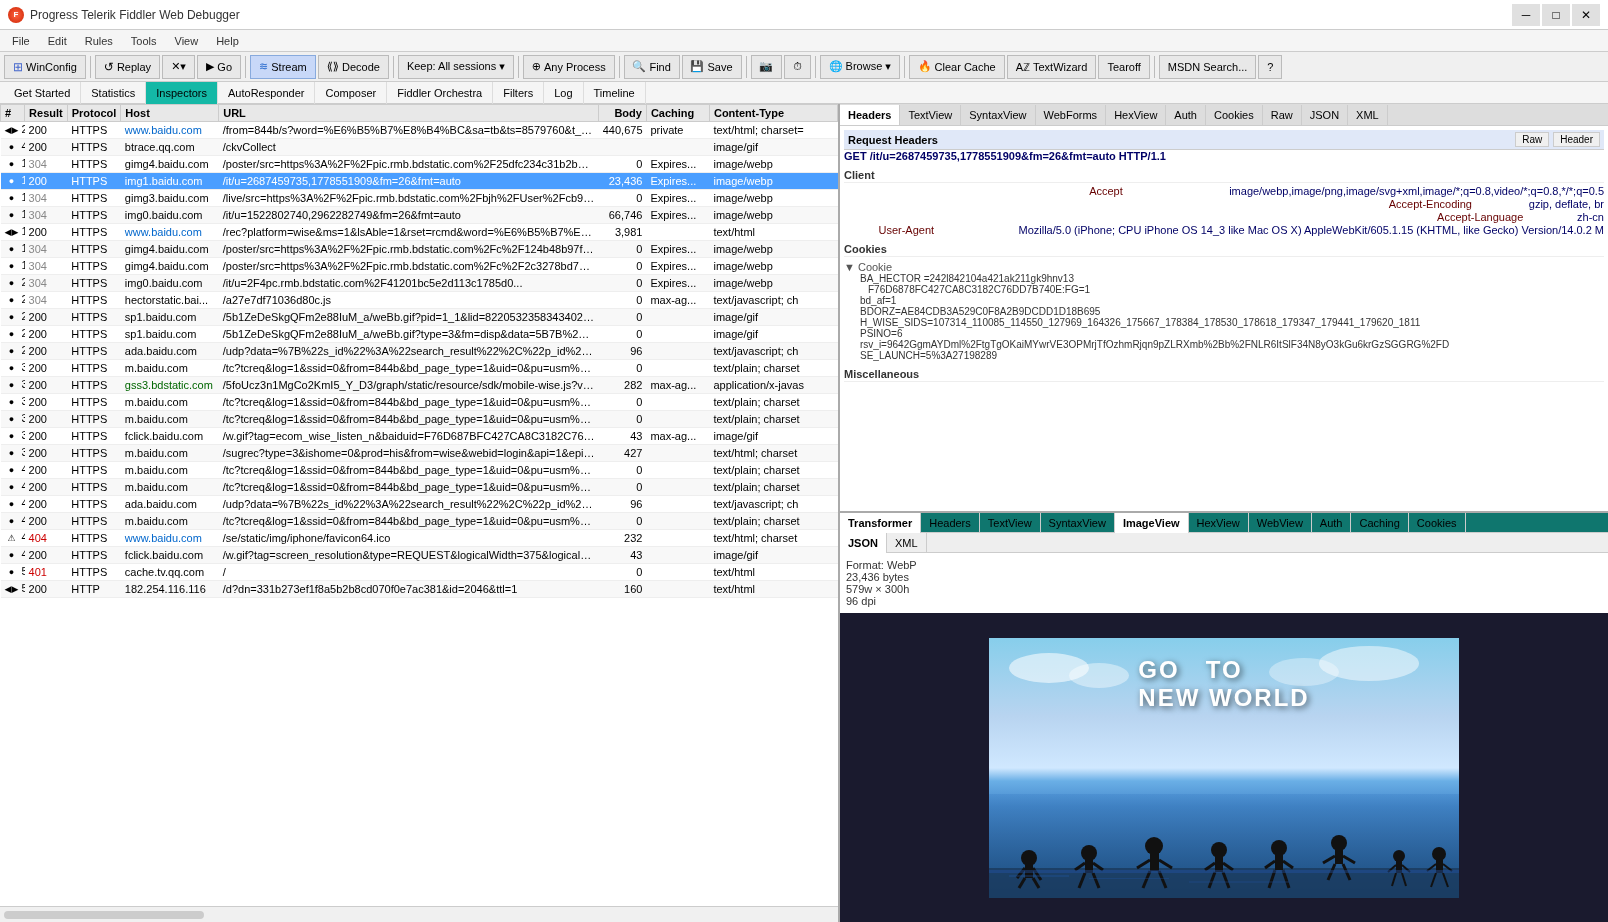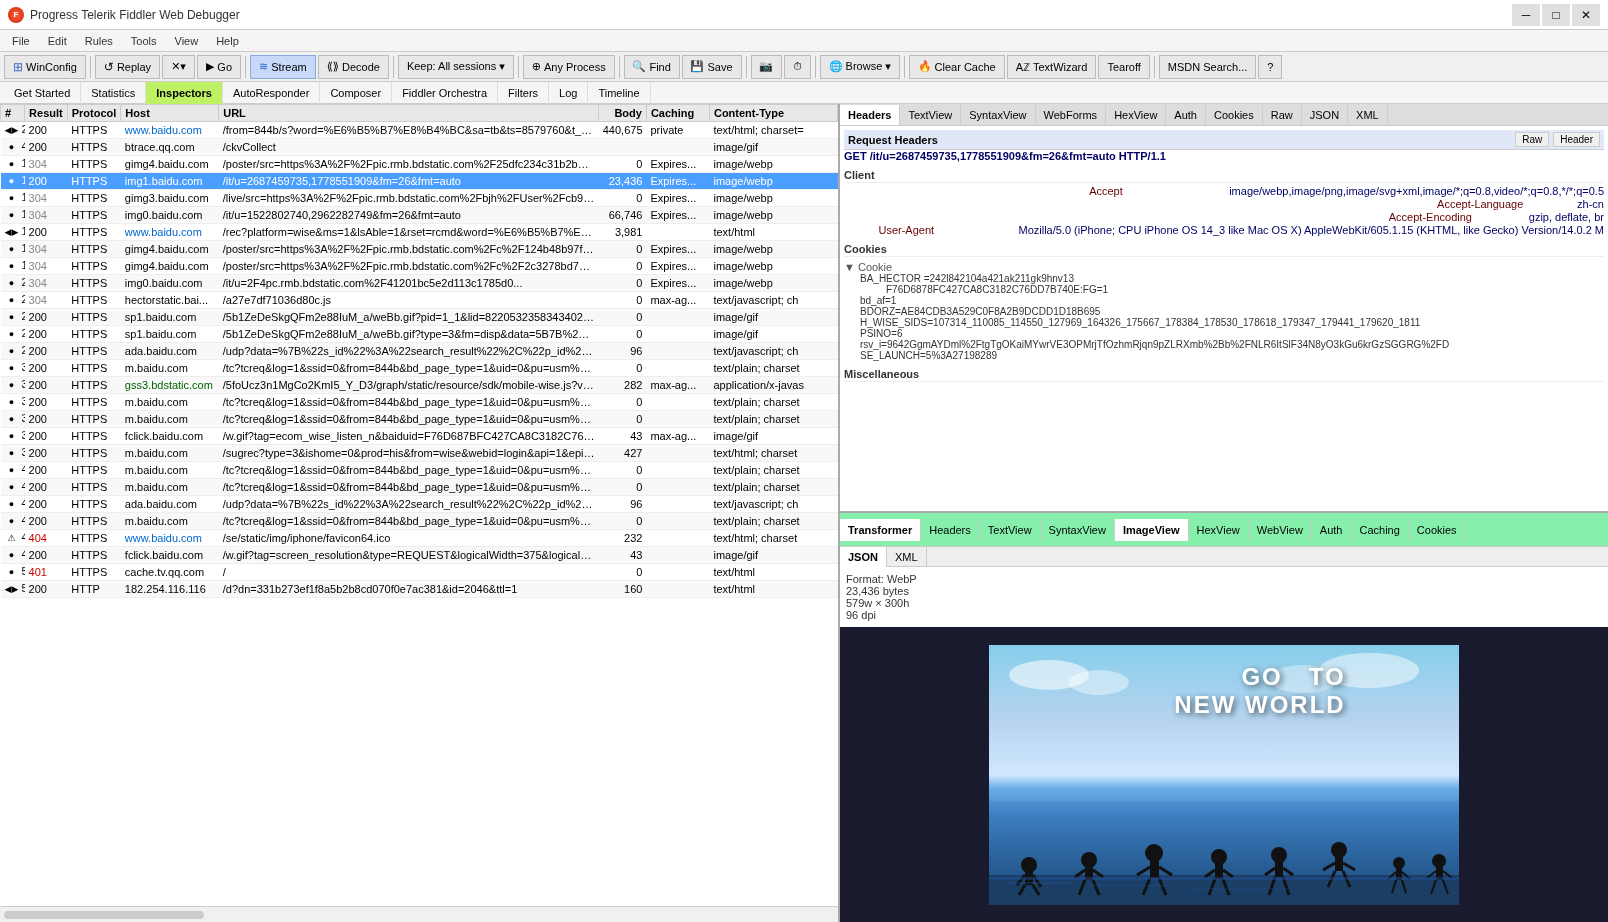--- a/index.html
+++ b/index.html
@@ -67,21 +67,21 @@
     }
     .sec-tab {
       height: 22px;
       padding: 0 10px;
       cursor: pointer;
       display: flex;
       align-items: center;
       font-size: 11px;
       border-right: 1px solid #ddd;
     }
-    .sec-tab.active { background: #bef264; font-weight: bold; }
+    .sec-tab.active { background: #14b8a6; font-weight: normal; }
 
     
     #main-layout {
       display: flex;
       height: calc(922px - 30px - 22px - 30px - 22px);
     }
 
     
     #session-panel {
       width: 840px;
@@ -285,24 +285,24 @@
 
     
     .cloud {
       position: absolute;
       background: rgba(255,255,255,0.7);
       border-radius: 50%;
     }
 
     
     .trans-tabs {
-      background: #86efac;
+      background: #0f766e;
       display: flex;
       border-bottom: 1px solid #ccc;
-      height: 34px;
+      height: 20px;
       align-items: center;
     }
     .trans-tab {
       padding: 2px 8px;
       cursor: pointer;
       border-right: 1px solid #ccc;
       font-size: 11px;
       height: 22px;
       display: flex;
       align-items: center;
@@ -849,37 +849,37 @@
           </div>
         </div>
         <div class="header-line">GET /it/u=2687459735,1778551909&amp;fm=26&amp;fmt=auto HTTP/1.1</div>
 
         <div class="section-title">Client</div>
         <div class="header-row">
           <span class="header-key">Accept</span>
           <span class="header-val">image/webp,image/png,image/svg+xml,image/*;q=0.8,video/*;q=0.8,*/*;q=0.5</span>
         </div>
         <div class="header-row">
+          <span class="header-key">Accept-Encoding</span>
+          <span class="header-val">gzip, deflate, br</span>
+        </div>
+        <div class="header-row">
           <span class="header-key">Accept-Language</span>
           <span class="header-val">zh-cn</span>
-        </div>
-        <div class="header-row">
-          <span class="header-key">Accept-Encoding</span>
-          <span class="header-val">gzip, deflate, br</span>
         </div>
         <div class="header-row">
           <span class="header-key">User-Agent</span>
           <span class="header-val">Mozilla/5.0 (iPhone; CPU iPhone OS 14_3 like Mac OS X) AppleWebKit/605.1.15 (KHTML, like Gecko) Version/14.0.2 M</span>
         </div>
 
         <div class="section-title">Cookies</div>
         <div class="cookie-section">
           <div class="cookie-expand">▼ Cookie</div>
           <div class="cookie-item">BA_HECTOR =242l842104a421ak211gk9hnv13</div>
-          <div class="cookie-item" style="margin-left:42px;">F76D6878FC427CA8C3182C76DD7B740E:FG=1</div>
+          <div class="cookie-item" style="margin-left:24px;">F76D6878FC427CA8C3182C76DD7B740E:FG=1</div>
           <div class="cookie-item">bd_af=1</div>
           <div class="cookie-item">BDORZ=AE84CDB3A529C0F8A2B9DCDD1D18B695</div>
           <div class="cookie-item">H_WISE_SIDS=107314_110085_114550_127969_164326_175667_178384_178530_178618_179347_179441_179620_1811</div>
           <div class="cookie-item">PSINO=6</div>
           <div class="cookie-item">rsv_i=9642GgmAYDml%2FtgTgOKaiMYwrVE3OPMrjTfOzhmRjqn9pZLRXmb%2Bb%2FNLR6ItSlF34N8yO3kGu6krGzSGGRG%2FD</div>
           <div class="cookie-item">SE_LAUNCH=5%3A27198289</div>
         </div>
 
         <div class="section-title">Miscellaneous</div>
       </div>
@@ -911,21 +911,21 @@
         </div>
         <div class="image-preview">
 
           <div class="anime-scene">
 
             <div class="cloud" style="width:80px;height:30px;top:15px;left:20px;opacity:0.8;"></div>
             <div class="cloud" style="width:60px;height:25px;top:25px;left:80px;opacity:0.6;"></div>
             <div class="cloud" style="width:100px;height:35px;top:8px;right:40px;opacity:0.7;"></div>
             <div class="cloud" style="width:70px;height:28px;top:20px;right:120px;opacity:0.5;"></div>
 
-            <div style="position:absolute;top:18px;left:50%;transform:translateX(-50%);color:#fff;font-size:24px;font-weight:900;text-align:right;font-family:'Arial Black',sans-serif;text-shadow:2px 2px 6px rgba(0,0,0,0.6);white-space:nowrap;letter-spacing:2px;margin-left:36px;">
+            <div style="position:absolute;top:18px;left:50%;transform:translateX(-50%);color:#fff;font-size:24px;font-weight:900;text-align:left;font-family:'Arial Black',sans-serif;text-shadow:2px 2px 6px rgba(0,0,0,0.6);white-space:nowrap;letter-spacing:2px;">
               GO &nbsp; TO<br>NEW WORLD
             </div>
 
             <div class="water-reflection"></div>
 
             <div class="anime-silhouettes">
 
               <svg width="470" height="100" viewBox="0 0 470 100">
 
                 <rect x="0" y="70" width="470" height="30" fill="#1a3a5c" opacity="0.8"></rect>

